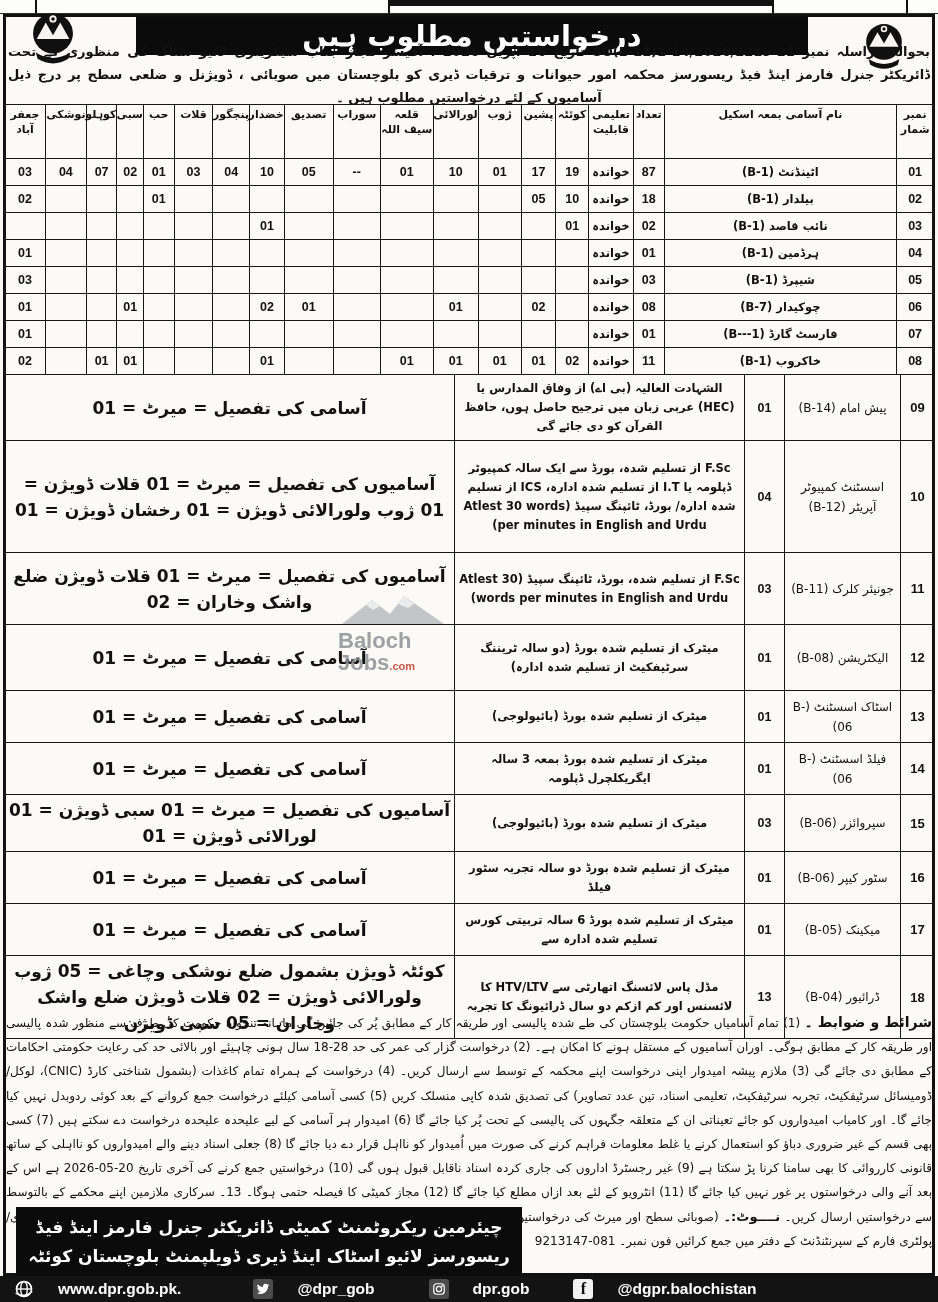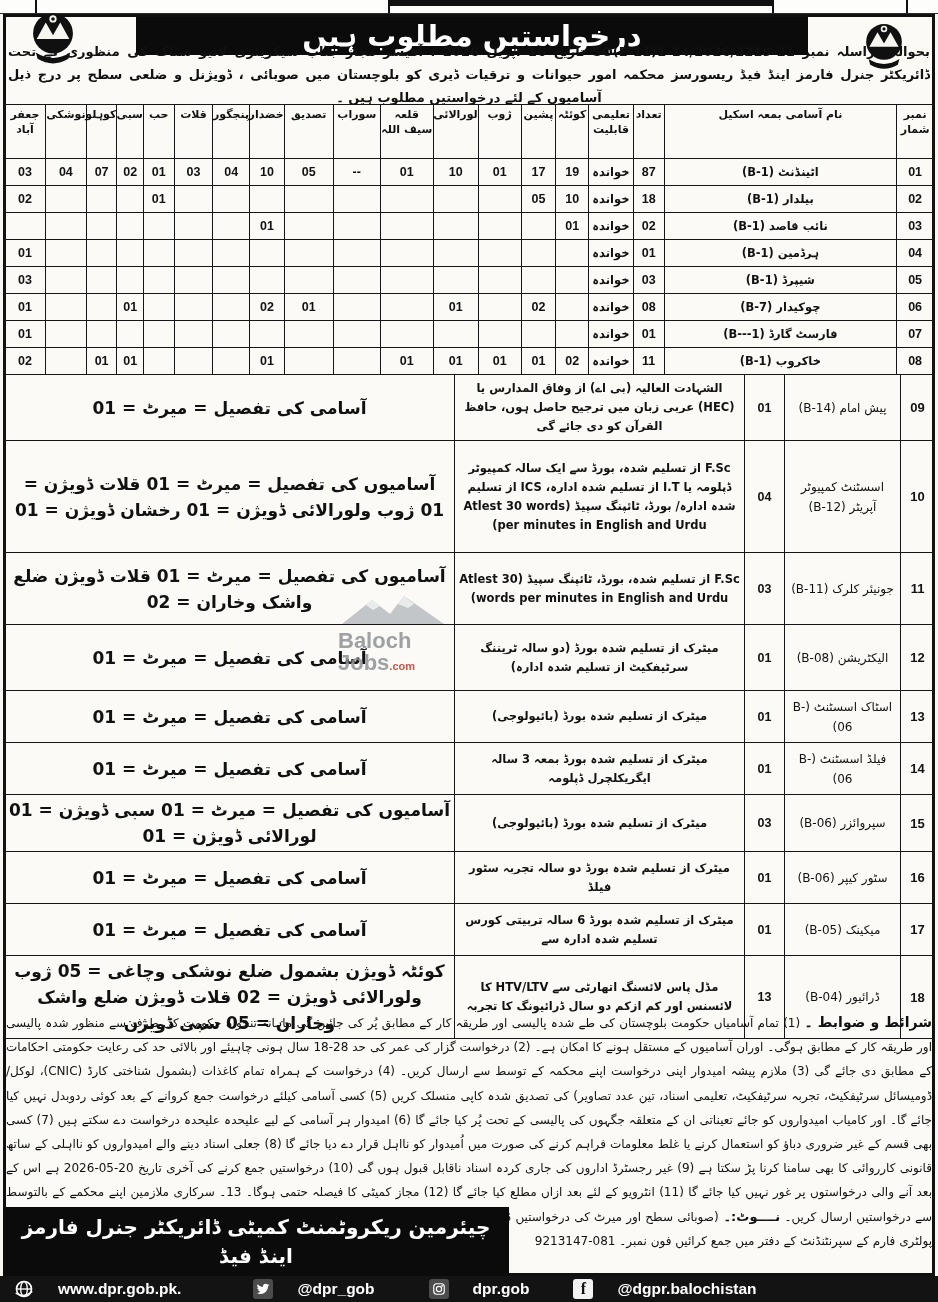--- a/index.html
+++ b/index.html
@@ -78,23 +78,23 @@
   
   .terms {
     position:absolute; left:6px; top:1010px; width:926px; height:194px;
     direction:rtl; text-align:justify; font-size:12px; line-height:24.2px;
   }
   .terms .terms-heading { font-weight:bold; font-size:14px; letter-spacing:1px; }
   .terms .note-label { font-weight:bold; font-size:13px; }
 
   
   .signature-box {
-    position:absolute; left:3px; top:1207px; width:506px; height:70px;
+    position:absolute; left:16px; top:1207px; width:506px; height:70px;
     background:#0b0b0b; color:#fff; direction:rtl; text-align:center;
-    font-size:20px; font-weight:bold; line-height:29px; padding-top:6px;
+    font-size:17px; font-weight:bold; line-height:29px; padding-top:6px;
   }
   .prq {
     position:absolute; right:6px; top:1248px;
     font-family:"Liberation Sans", sans-serif; font-weight:bold; font-size:17px; color:#0d0d0d;margin-top:45px;
   }
   .footer-bar {
     position:absolute; left:0; top:1276px; width:938px; height:26px;
     background:#131313; color:#fff; display:flex; align-items:center;
     font-family:"Liberation Sans", sans-serif; font-weight:bold; font-size:15.5px;
     padding:0 10px; gap:14px;
@@ -451,20 +451,21 @@
 
   <div class="terms">
     <span class="terms-heading">شرائط و ضوابط ۔</span>
     <span>(1) تمام آسامیاں حکومت بلوچستان کی طے شدہ پالیسی اور طریقہ کار کے مطابق پُر کی جائیں گی ماہانہ تنخواہ حکومت کی طرف سے منظور شدہ پالیسی اور طریقہ کار کے مطابق ہوگی۔ اوران آسامیوں کے مستقل ہونے کا امکان ہے۔ (2) درخواست گزار کی عمر کی حد 28-18 سال ہونی چاہیئے اور بالائی حد کی رعایت حکومتی احکامات کے مطابق دی جائے گی (3) ملازم پیشہ امیدوار اپنی درخواست اپنے محکمہ کے توسط سے ارسال کریں۔ (4) درخواست کے ہمراہ تمام کاغذات (بشمول شناختی کارڈ (CNIC)، لوکل/ڈومیسائل سرٹیفکیٹ، تجربہ سرٹیفکیٹ، تعلیمی اسناد، تین عدد تصاویر) کی تصدیق شدہ کاپی منسلک کریں (5) کسی آسامی کیلئے درخواست جمع کروانے کے بعد کوئی ردوبدل نہیں کیا جائے گا۔ اور کامیاب امیدواروں کو جائے تعیناتی ان کے متعلقہ جگہوں کی پالیسی کے تحت پُر کیا جائے گا (6) امیدوار ہر آسامی کے لیے علیحدہ علیحدہ درخواست دے سکتے ہیں (7) کسی بھی قسم کے غیر ضروری دباؤ کو استعمال کرنے یا غلط معلومات فراہم کرنے کی صورت میں اُمیدوار کو نااہل قرار دے دیا جائے گا (8) جعلی اسناد دینے والے امیدواروں کو نااہلی کے ساتھ قانونی کارروائی کا بھی سامنا کرنا پڑ سکتا ہے (9) غیر رجسٹرڈ اداروں کی جاری کردہ اسناد ناقابل قبول ہوں گی (10) درخواستیں جمع کرنے کی آخری تاریخ 20-05-2026 ہے اس کے بعد آنے والی درخواستوں پر غور نہیں کیا جائے گا (11) انٹرویو کے لئے بعد ازاں مطلع کیا جائے گا (12) مجاز کمیٹی کا فیصلہ حتمی ہوگا۔ 13۔ سرکاری ملازمین اپنے محکمے کے بالتوسط سے درخواستیں ارسال کریں۔ </span>
     <span class="note-label">نــــوٹ:۔ </span>
     <span>(صوبائی سطح اور میرٹ کی درخواستیں ڈائریکٹر جنرل فارمز کوئٹہ کے دفتر میں باقی متعلقہ ضلع کے ڈائریکٹریٹ جنرل فارمز کے آفسر ڈیری/پولٹری فارم کے سپرنٹنڈنٹ کے دفتر میں جمع کرائیں فون نمبر۔ 081-9213147</span>
   </div>
 
   <div class="signature-box">
     <div>چیئرمین ریکروٹمنٹ کمیٹی ڈائریکٹر جنرل فارمز اینڈ فیڈ</div>
+    <div>ریسورسز لائیو اسٹاک اینڈ ڈیری ڈویلپمنٹ بلوچستان کوئٹہ</div>
   </div>
 
   <div class="prq">PRQ No 4691/20-04-2026</div>
 
   <div class="footer-bar">
     <div class="footer-group g1">
       <svg width="20" height="20" viewBox="0 0 24 24">
         <circle cx="12" cy="12" r="9" fill="none" stroke="#fff" stroke-width="2"></circle>
         <ellipse cx="12" cy="12" rx="4" ry="9" fill="none" stroke="#fff" stroke-width="1.6"></ellipse>
         <path d="M3 12 H21" stroke="#fff" stroke-width="1.6"></path>

